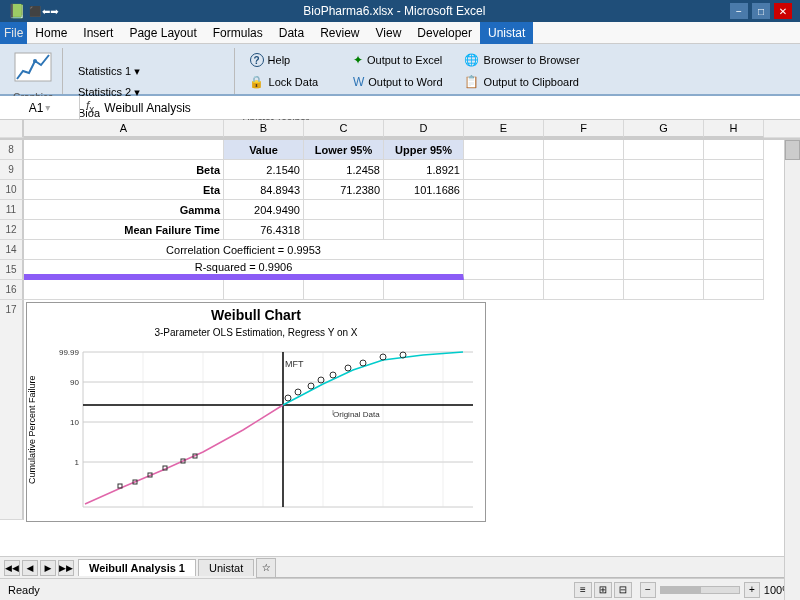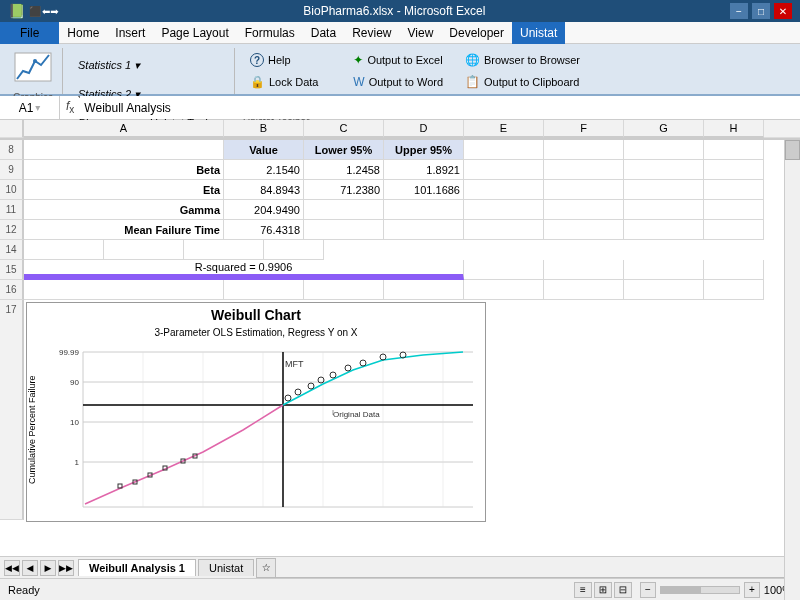--- a/index.html
+++ b/index.html
@@ -23,21 +23,21 @@
     .ribbon-group-label { font-size: 10px; color: #555; margin-top: 2px; text-align: center; }
     .ribbon-group-content { display: flex; gap: 4px; align-items: flex-start; }
     .ribbon-small-btn { display: flex; align-items: center; gap: 4px; padding: 2px 6px; cursor: pointer; border: 1px solid transparent; border-radius: 2px; font-size: 11px; white-space: nowrap; }
 
     
     .graphics-group { display: flex; flex-direction: column; border-right: 1px solid #bbb; padding: 0 6px 2px; align-items: center; }
     .graphics-btn { display: flex; flex-direction: column; align-items: center; padding: 2px 8px; cursor: pointer; border: 1px solid transparent; border-radius: 2px; }
 
     
     .formula-bar { display: flex; align-items: center; background: white; border-bottom: 1px solid #ccc; height: 24px; }
-    .cell-ref { width: 60px; height: 100%; border-right: 1px solid #ccc; display: flex; align-items: center; justify-content: center; font-size: 12px; background: white; }
+    .cell-ref { width: 80px; height: 100%; border-right: 1px solid #ccc; display: flex; align-items: center; justify-content: center; font-size: 12px; background: white; }
     .formula-icon { padding: 0 6px; color: #444; font-size: 12px; }
     .formula-input { flex: 1; height: 100%; border: none; outline: none; font-size: 12px; padding: 0 4px; }
     .chart-title { text-align: center; font-weight: bold; font-size: 14px; padding: 4px; }
     .chart-subtitle { text-align: center; font-size: 10px; padding: 0 4px 4px; }
 
     
     .status-bar { background: #f0f0f0; border-top: 1px solid #ccc; height: 22px; display: flex; align-items: center; justify-content: space-between; padding: 4px 8px; font-size: 11px; position: absolute; bottom: 0; width: 100%; }
     .status-right { display: flex; gap: 8px; align-items: center; }
     .zoom-control { display: flex; align-items: center; gap: 4px; }
     .sheet-tab { padding: 2px 10px; font-size: 11px; border: 1px solid #bbb; border-bottom: none; background: #e8e8e8; cursor: pointer; margin-right: 2px; }
@@ -72,21 +72,21 @@
   </div>
   <div class="title-bar-title">BioPharma6.xlsx - Microsoft Excel</div>
   <div class="title-bar-controls">
     <button class="title-btn">−</button>
     <button class="title-btn">□</button>
     <button class="title-btn" style="background:#c00;">✕</button>
   </div>
 </div>
 
 <div class="menu-bar">
-  <div class="menu-item active" style="background:#1f6bbf;color:#000000;padding:2px 20px;">File</div>
+  <div class="menu-item active" style="background:#1f6bbf;color:#e5e5e5;padding:2px 4px;">File</div>
   <div class="menu-item">Home</div>
   <div class="menu-item">Insert</div>
   <div class="menu-item">Page Layout</div>
   <div class="menu-item">Formulas</div>
   <div class="menu-item">Data</div>
   <div class="menu-item">Review</div>
   <div class="menu-item">View</div>
   <div class="menu-item">Developer</div>
   <div class="menu-item" style="background:#1f6bbf;color:white;">Unistat</div>
 </div>
@@ -101,21 +101,21 @@
             <rect x="2" y="2" width="36" height="28" fill="white" stroke="#aaa" stroke-width="1"></rect>
             <polyline points="4,28 10,20 16,22 22,10 28,14 36,4" fill="none" stroke="#2e75b6" stroke-width="2"></polyline>
             <circle cx="22" cy="10" r="2" fill="#2e75b6"></circle>
           </svg>
         </div>
         <div class="ribbon-group-label">Graphics</div>
       </div>
     </div>
 
     <div class="ribbon-group" style="align-items:flex-start;">
-      <div class="ribbon-group-content" style="flex-direction:column;gap:10px;margin-top:8px;font-style:italic;">
+      <div class="ribbon-group-content" style="flex-direction:column;gap:2px;margin-top:14px;">
         <div class="ribbon-small-btn">
           <span>Statistics 1 ▾</span>
         </div>
         <div class="ribbon-small-btn">
           <span>Statistics 2 ▾</span>
         </div>
         <div style="display:flex;gap:4px;">
           <div class="ribbon-small-btn">
             <span>Bioassay ▾</span>
           </div>
@@ -255,20 +255,21 @@
       <div class="grid-cell col-D"></div>
       <div class="grid-cell col-E"></div>
       <div class="grid-cell col-F"></div>
       <div class="grid-cell col-G"></div>
       <div class="grid-cell col-H"></div>
     </div>
 
 
     <div class="grid-row">
       <div class="grid-cell row-header-cell">14</div>
+      <div class="grid-cell" style="width:440px;border-right:1px solid #d8d8d8;border-bottom:1px solid #d8d8d8;font-size:11px;padding:1px 3px;height:20px;display:flex;align-items:center;justify-content:center;">Correlation Coefficient = 0.9953</div>
       <div class="grid-cell col-E"></div>
       <div class="grid-cell col-F"></div>
       <div class="grid-cell col-G"></div>
       <div class="grid-cell col-H"></div>
     </div>
 
     <div class="grid-row">
       <div class="grid-cell row-header-cell">15</div>
       <div class="grid-cell" style="width:440px;border-right:1px solid #d8d8d8;border-bottom:6px solid #8b5cf6;font-size:11px;padding:1px 3px;height:20px;display:flex;align-items:center;justify-content:center;">R-squared = 0.9906</div>
       <div class="grid-cell col-E"></div>

